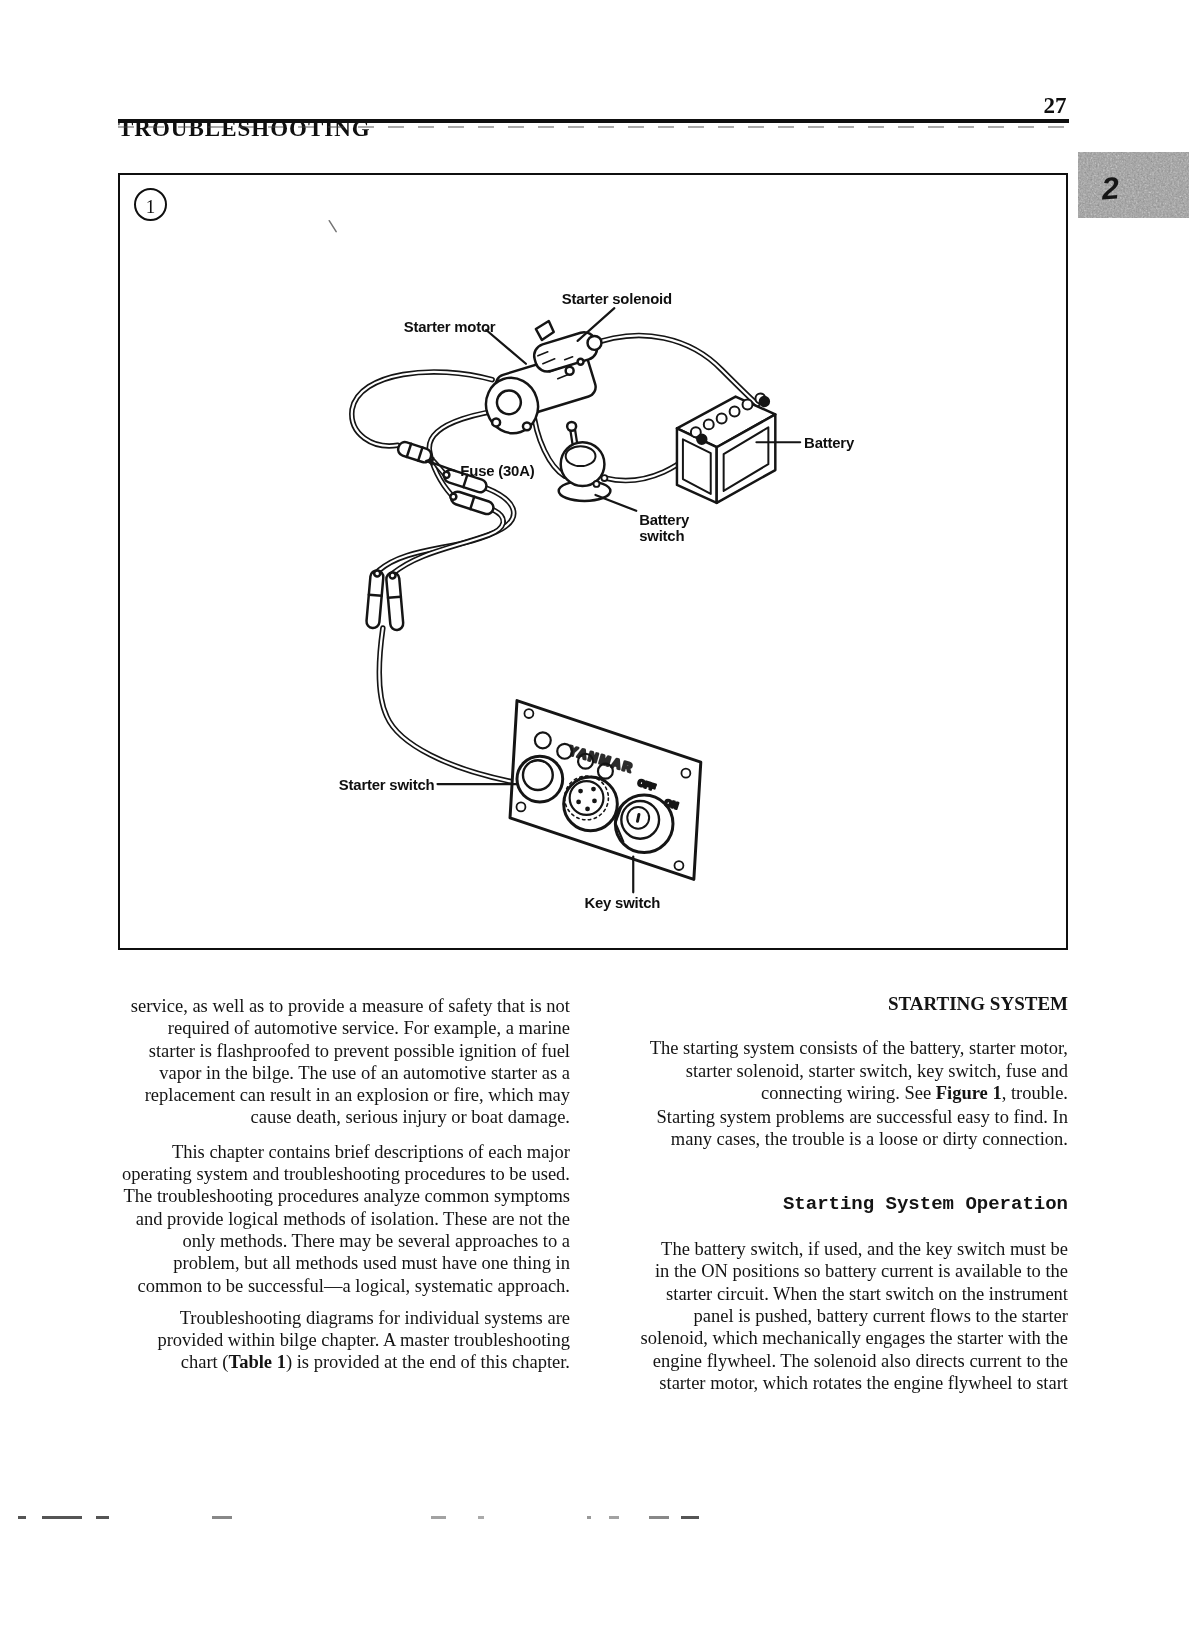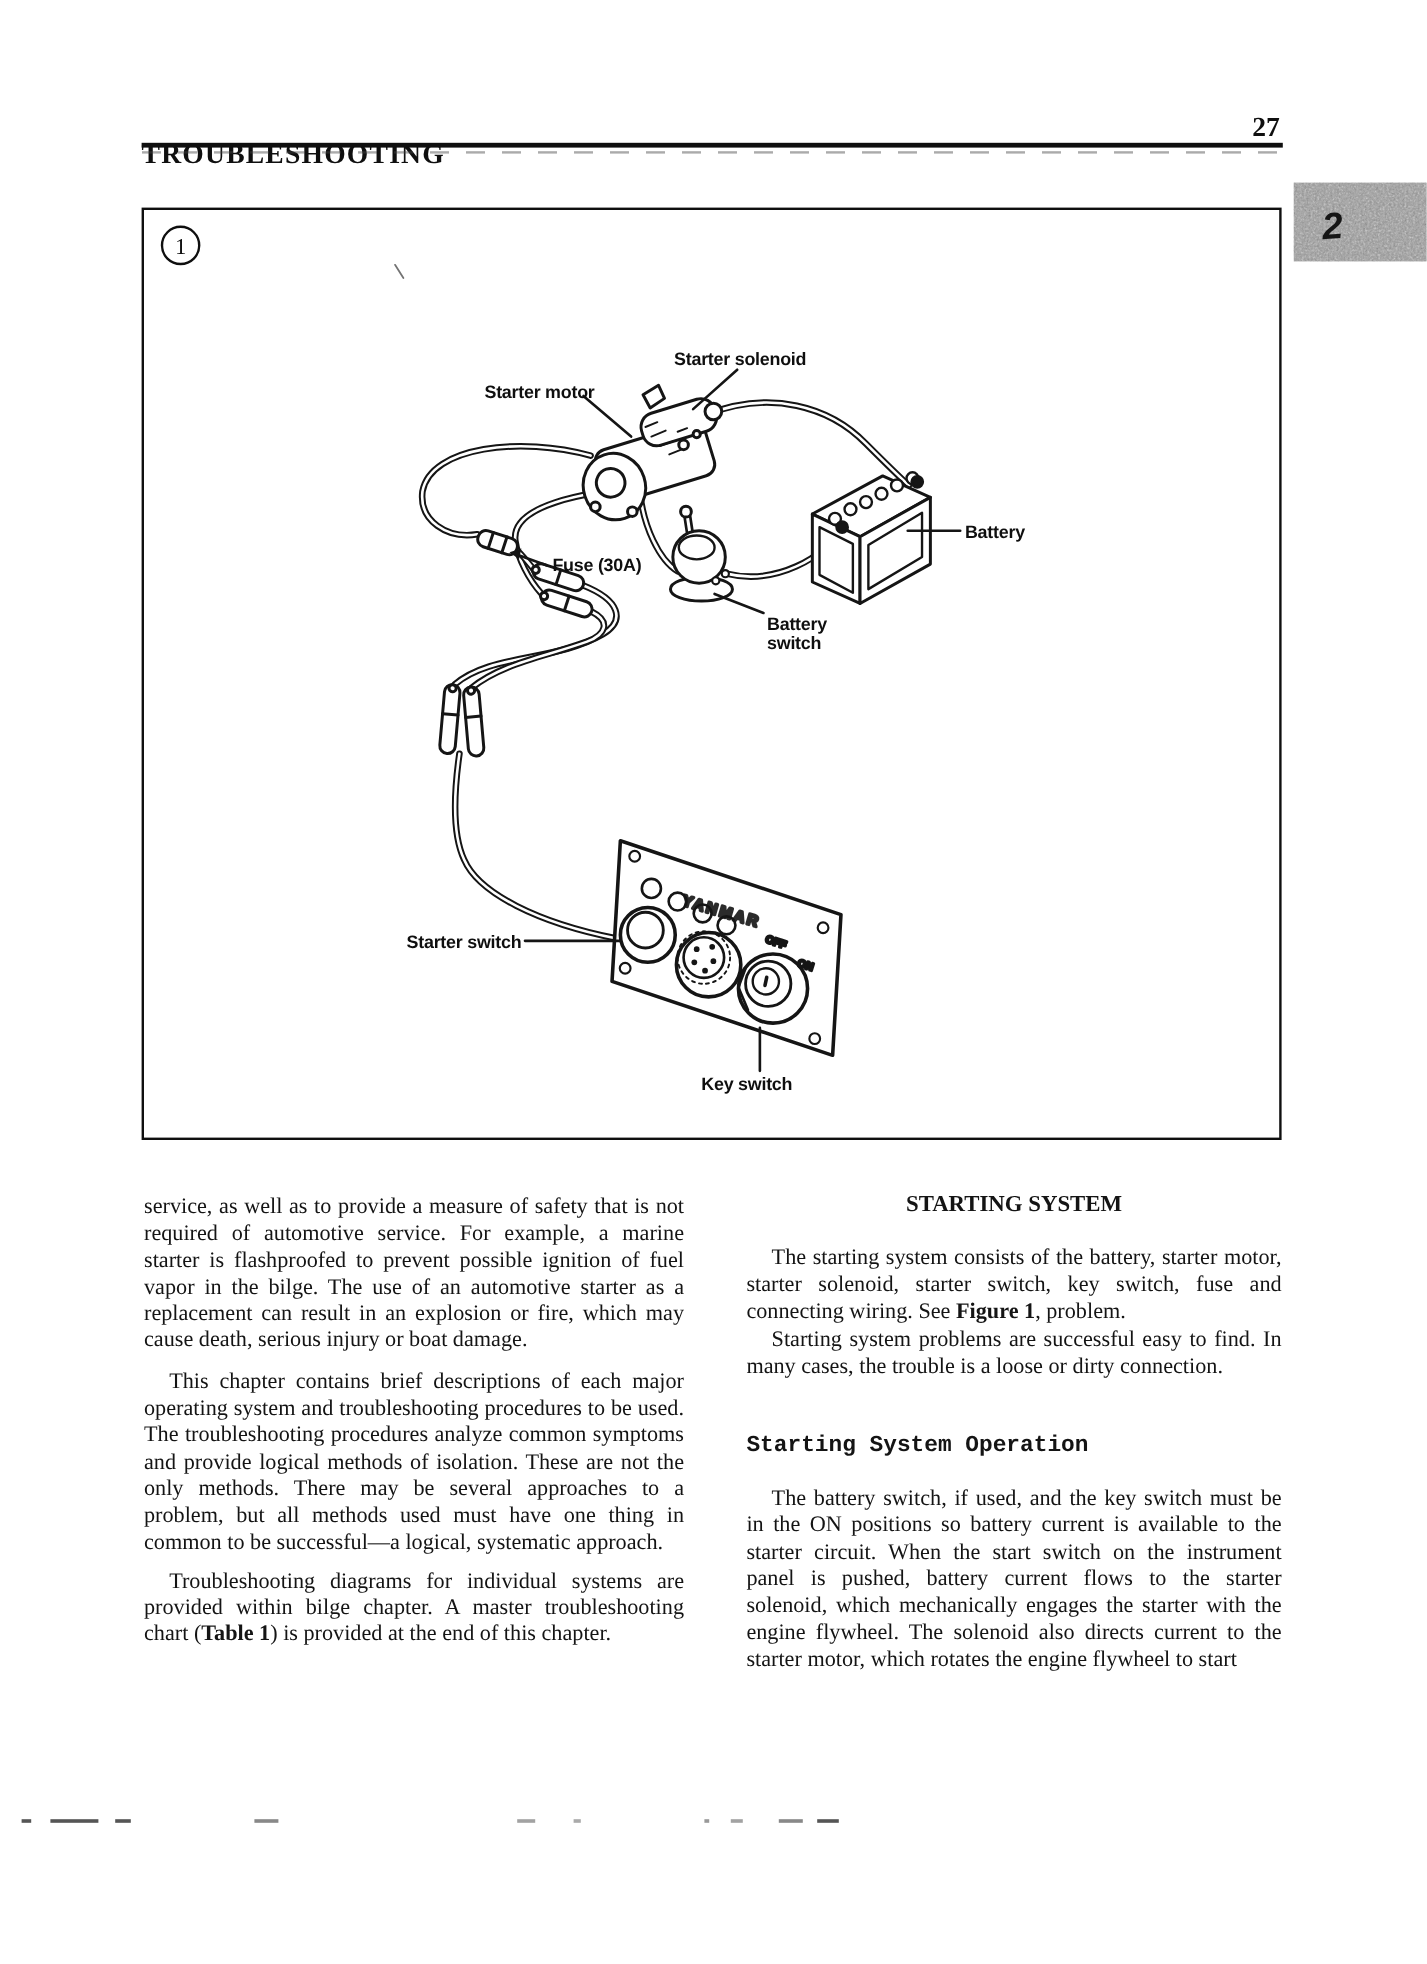--- a/index.html
+++ b/index.html
@@ -24,21 +24,21 @@
   .fig-number{position:absolute;left:14px;top:13px;width:33px;height:33px;border:2px solid #0f0f0f;
               border-radius:50%;text-align:center;line-height:33px;font-size:19px;
               font-family:"Liberation Serif",serif;color:#0f0f0f;box-sizing:border-box;}
   .fig-title{position:absolute;left:0;top:26px;width:100%;text-align:center;
              font-family:"Liberation Sans",sans-serif;font-weight:bold;font-size:21px;
              letter-spacing:.5px;color:#0f0f0f;}
   .fig-svg{position:absolute;left:0;top:0;}
 
   
   .col{position:absolute;text-align:justify;font-size:18.5px;line-height:22.3px;color:#141414;}
-  .col p{margin:0;}
+  .col p{margin:0;text-align:right;}
   .col-left{left:120px;top:995px;width:450px;}
   .col-right{left:622px;top:993px;width:446px;}
   .indent{text-indent:21px;}
   .mt12{margin-top:12px !important;}
   .mt10{margin-top:10px !important;}
   .mt22{margin-top:22px !important;}
   .mt2{margin-top:2px !important;}
   .mt42{margin-top:42px !important;}
   .mt23{margin-top:23px !important;}
   .rc-head{font-weight:bold;text-align:center;margin:0;font-size:19px;}
@@ -270,21 +270,21 @@
 </div>
 
 <div class="col col-left">
   <p>service, as well as to provide a measure of safety that is not required of automotive service. For example, a marine starter is flashproofed to prevent possible ignition of fuel vapor in the bilge. The use of an automotive starter as a replacement can result in an explosion or fire, which may cause death, serious injury or boat damage.</p>
   <p class="indent mt12">This chapter contains brief descriptions of each major operating system and troubleshooting procedures to be used. The troubleshooting procedures analyze common symptoms and provide logical methods of isolation. These are not the only methods. There may be several approaches to a problem, but all methods used must have one thing in common to be successful—a logical, systematic approach.</p>
   <p class="indent mt10"><span>Troubleshooting diagrams for individual systems are provided within bilge chapter. A master troubleshooting chart (</span><b>Table 1</b><span>) is provided at the end of this chapter.</span></p>
 </div>
 
 <div class="col col-right">
   <p class="rc-head">STARTING SYSTEM</p>
-  <p class="indent mt22"><span>The starting system consists of the battery, starter motor, starter solenoid, starter switch, key switch, fuse and connecting wiring. See </span><b>Figure 1</b><span>, problem.</span></p>
+  <p class="indent mt22"><span>The starting system consists of the battery, starter motor, starter solenoid, starter switch, key switch, fuse and connecting wiring. See </span><b>Figure 1</b><span>, trouble.</span></p>
   <p class="indent mt2">Starting system problems are successful easy to find. In many cases, the trouble is a loose or dirty connection.</p>
   <p class="rc-sub mt42">Starting System Operation</p>
   <p class="indent mt23">The battery switch, if used, and the key switch must be in the ON positions so battery current is available to the starter circuit. When the start switch on the instrument panel is pushed, battery current flows to the starter solenoid, which mechanically engages the starter with the engine flywheel. The solenoid also directs current to the starter motor, which rotates the engine flywheel to start</p>
 </div>
 
 <div class="dashrow">
   <div class="dash" style="left:18px;width:8px;"></div>
   <div class="dash" style="left:42px;width:40px;"></div>
   <div class="dash" style="left:96px;width:13px;"></div>
   <div class="dash" style="left:212px;width:20px;opacity:.7;"></div>

